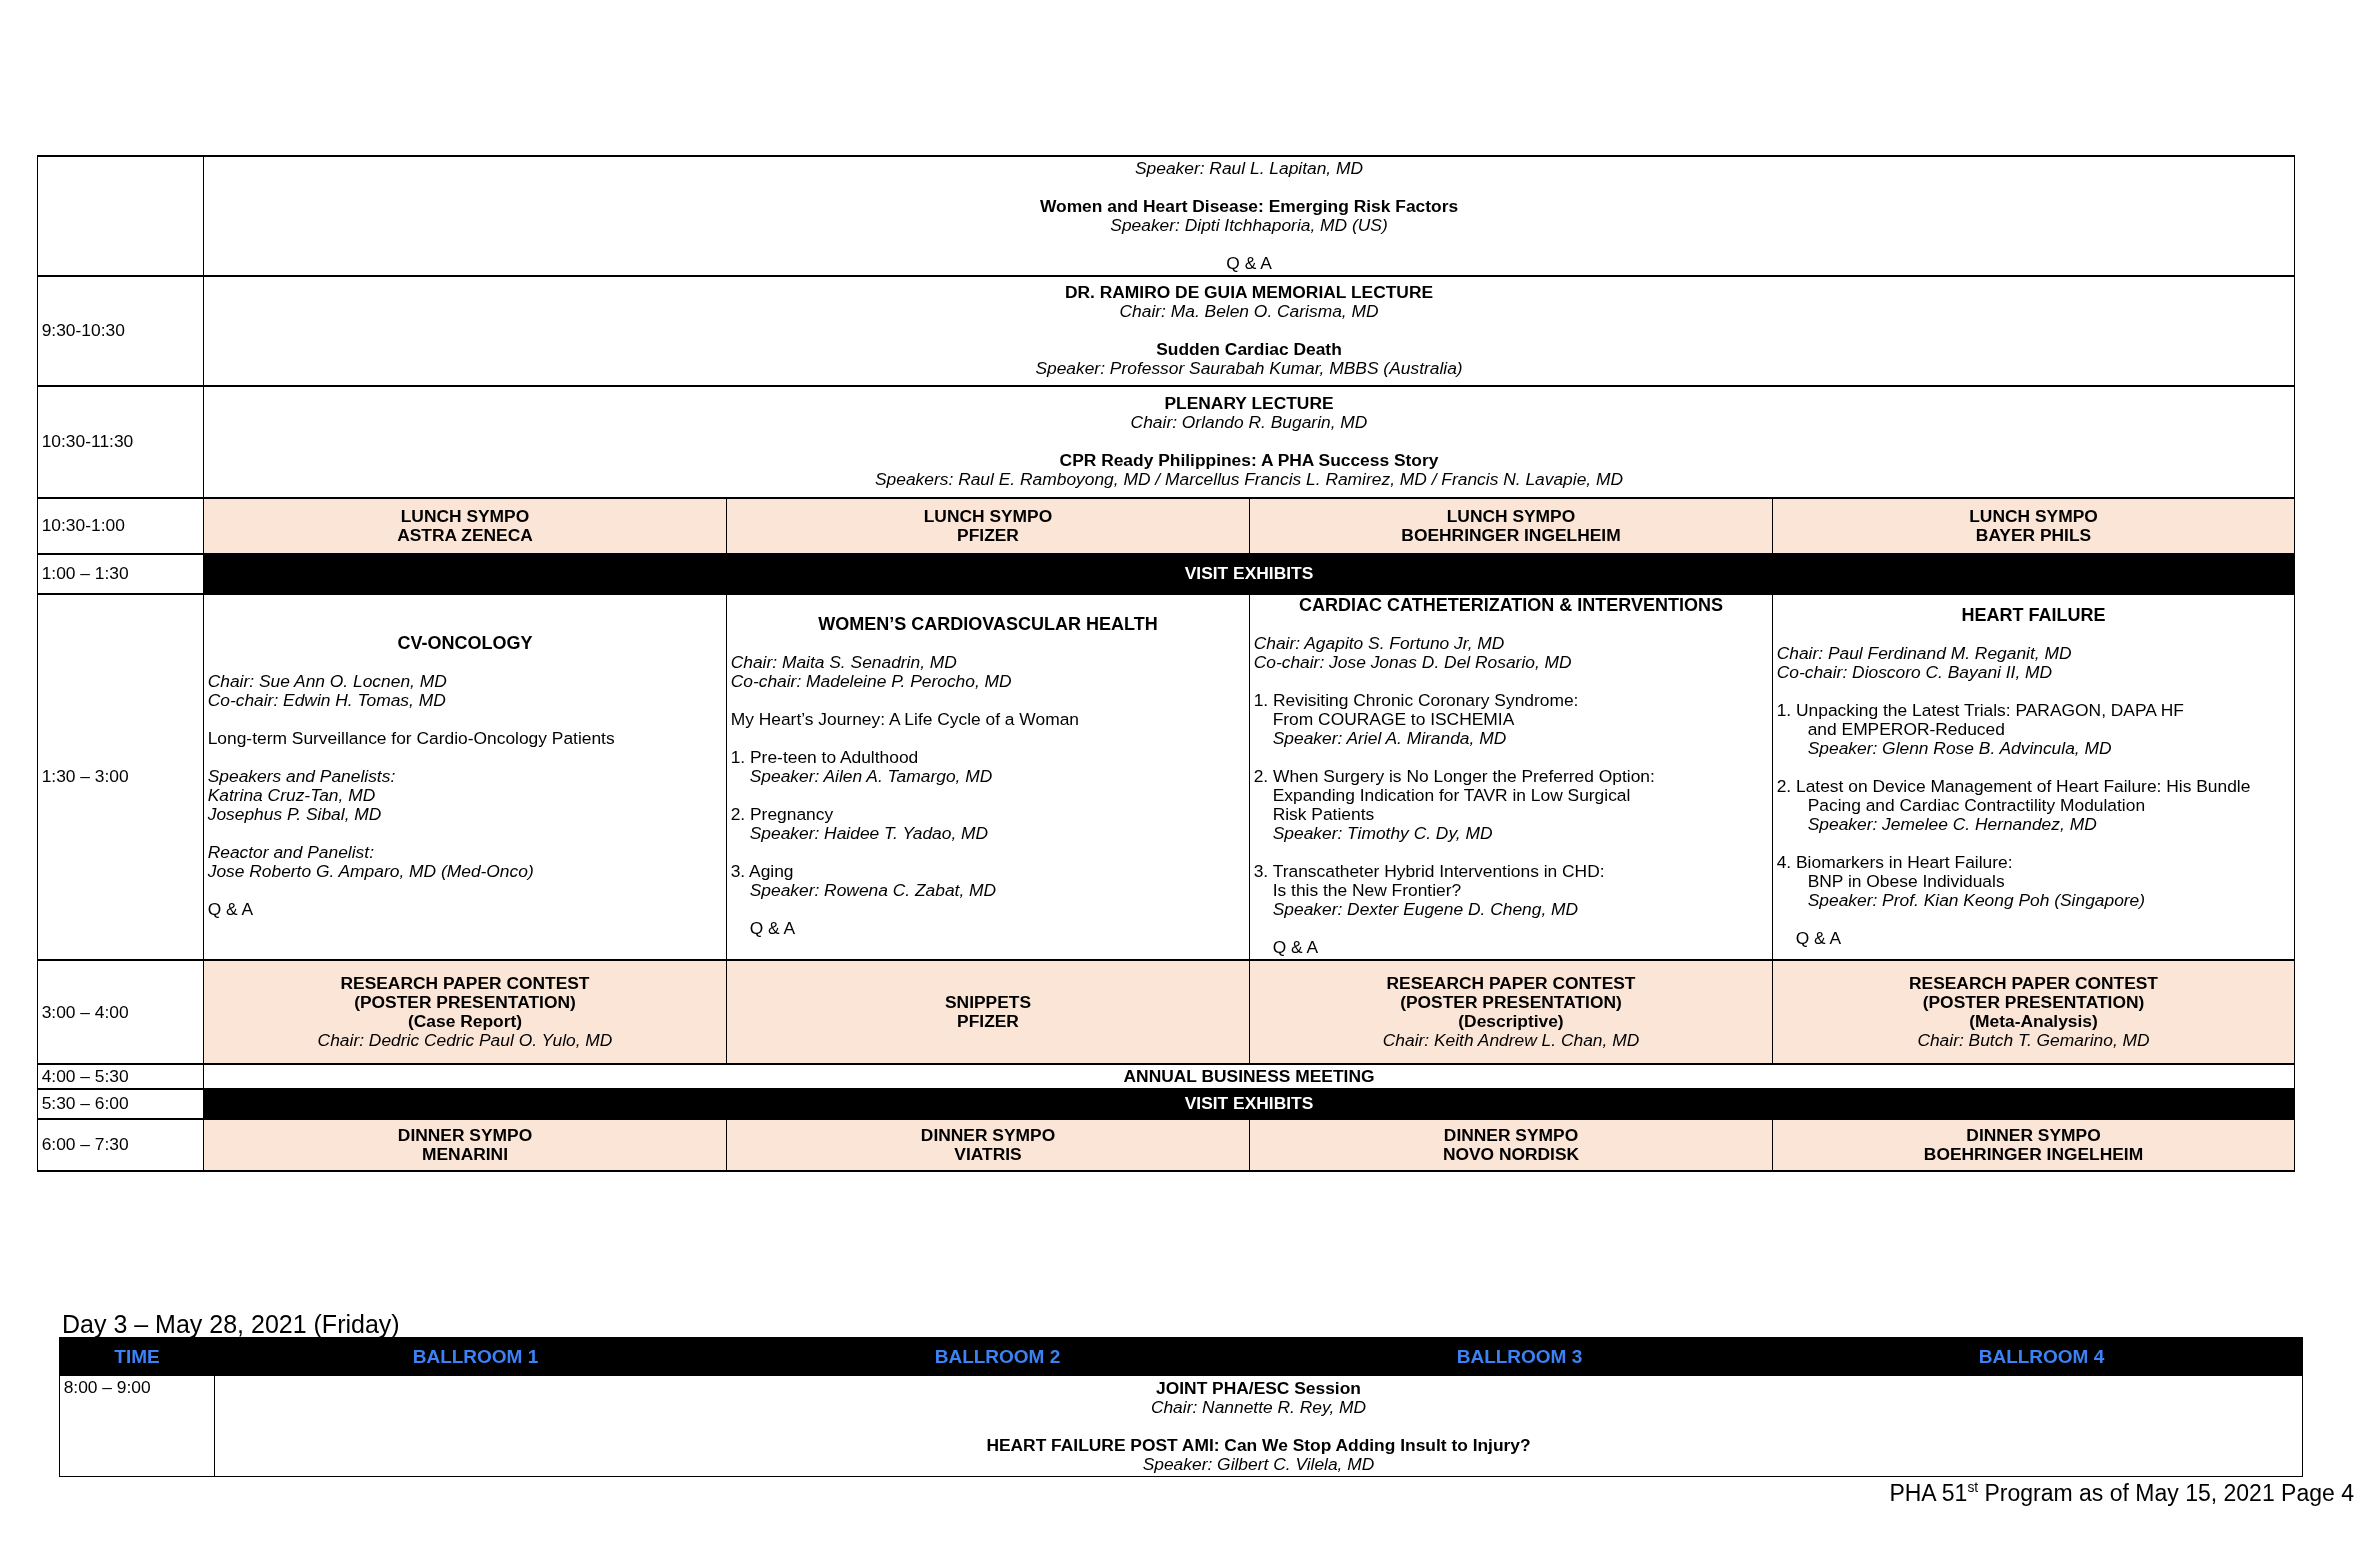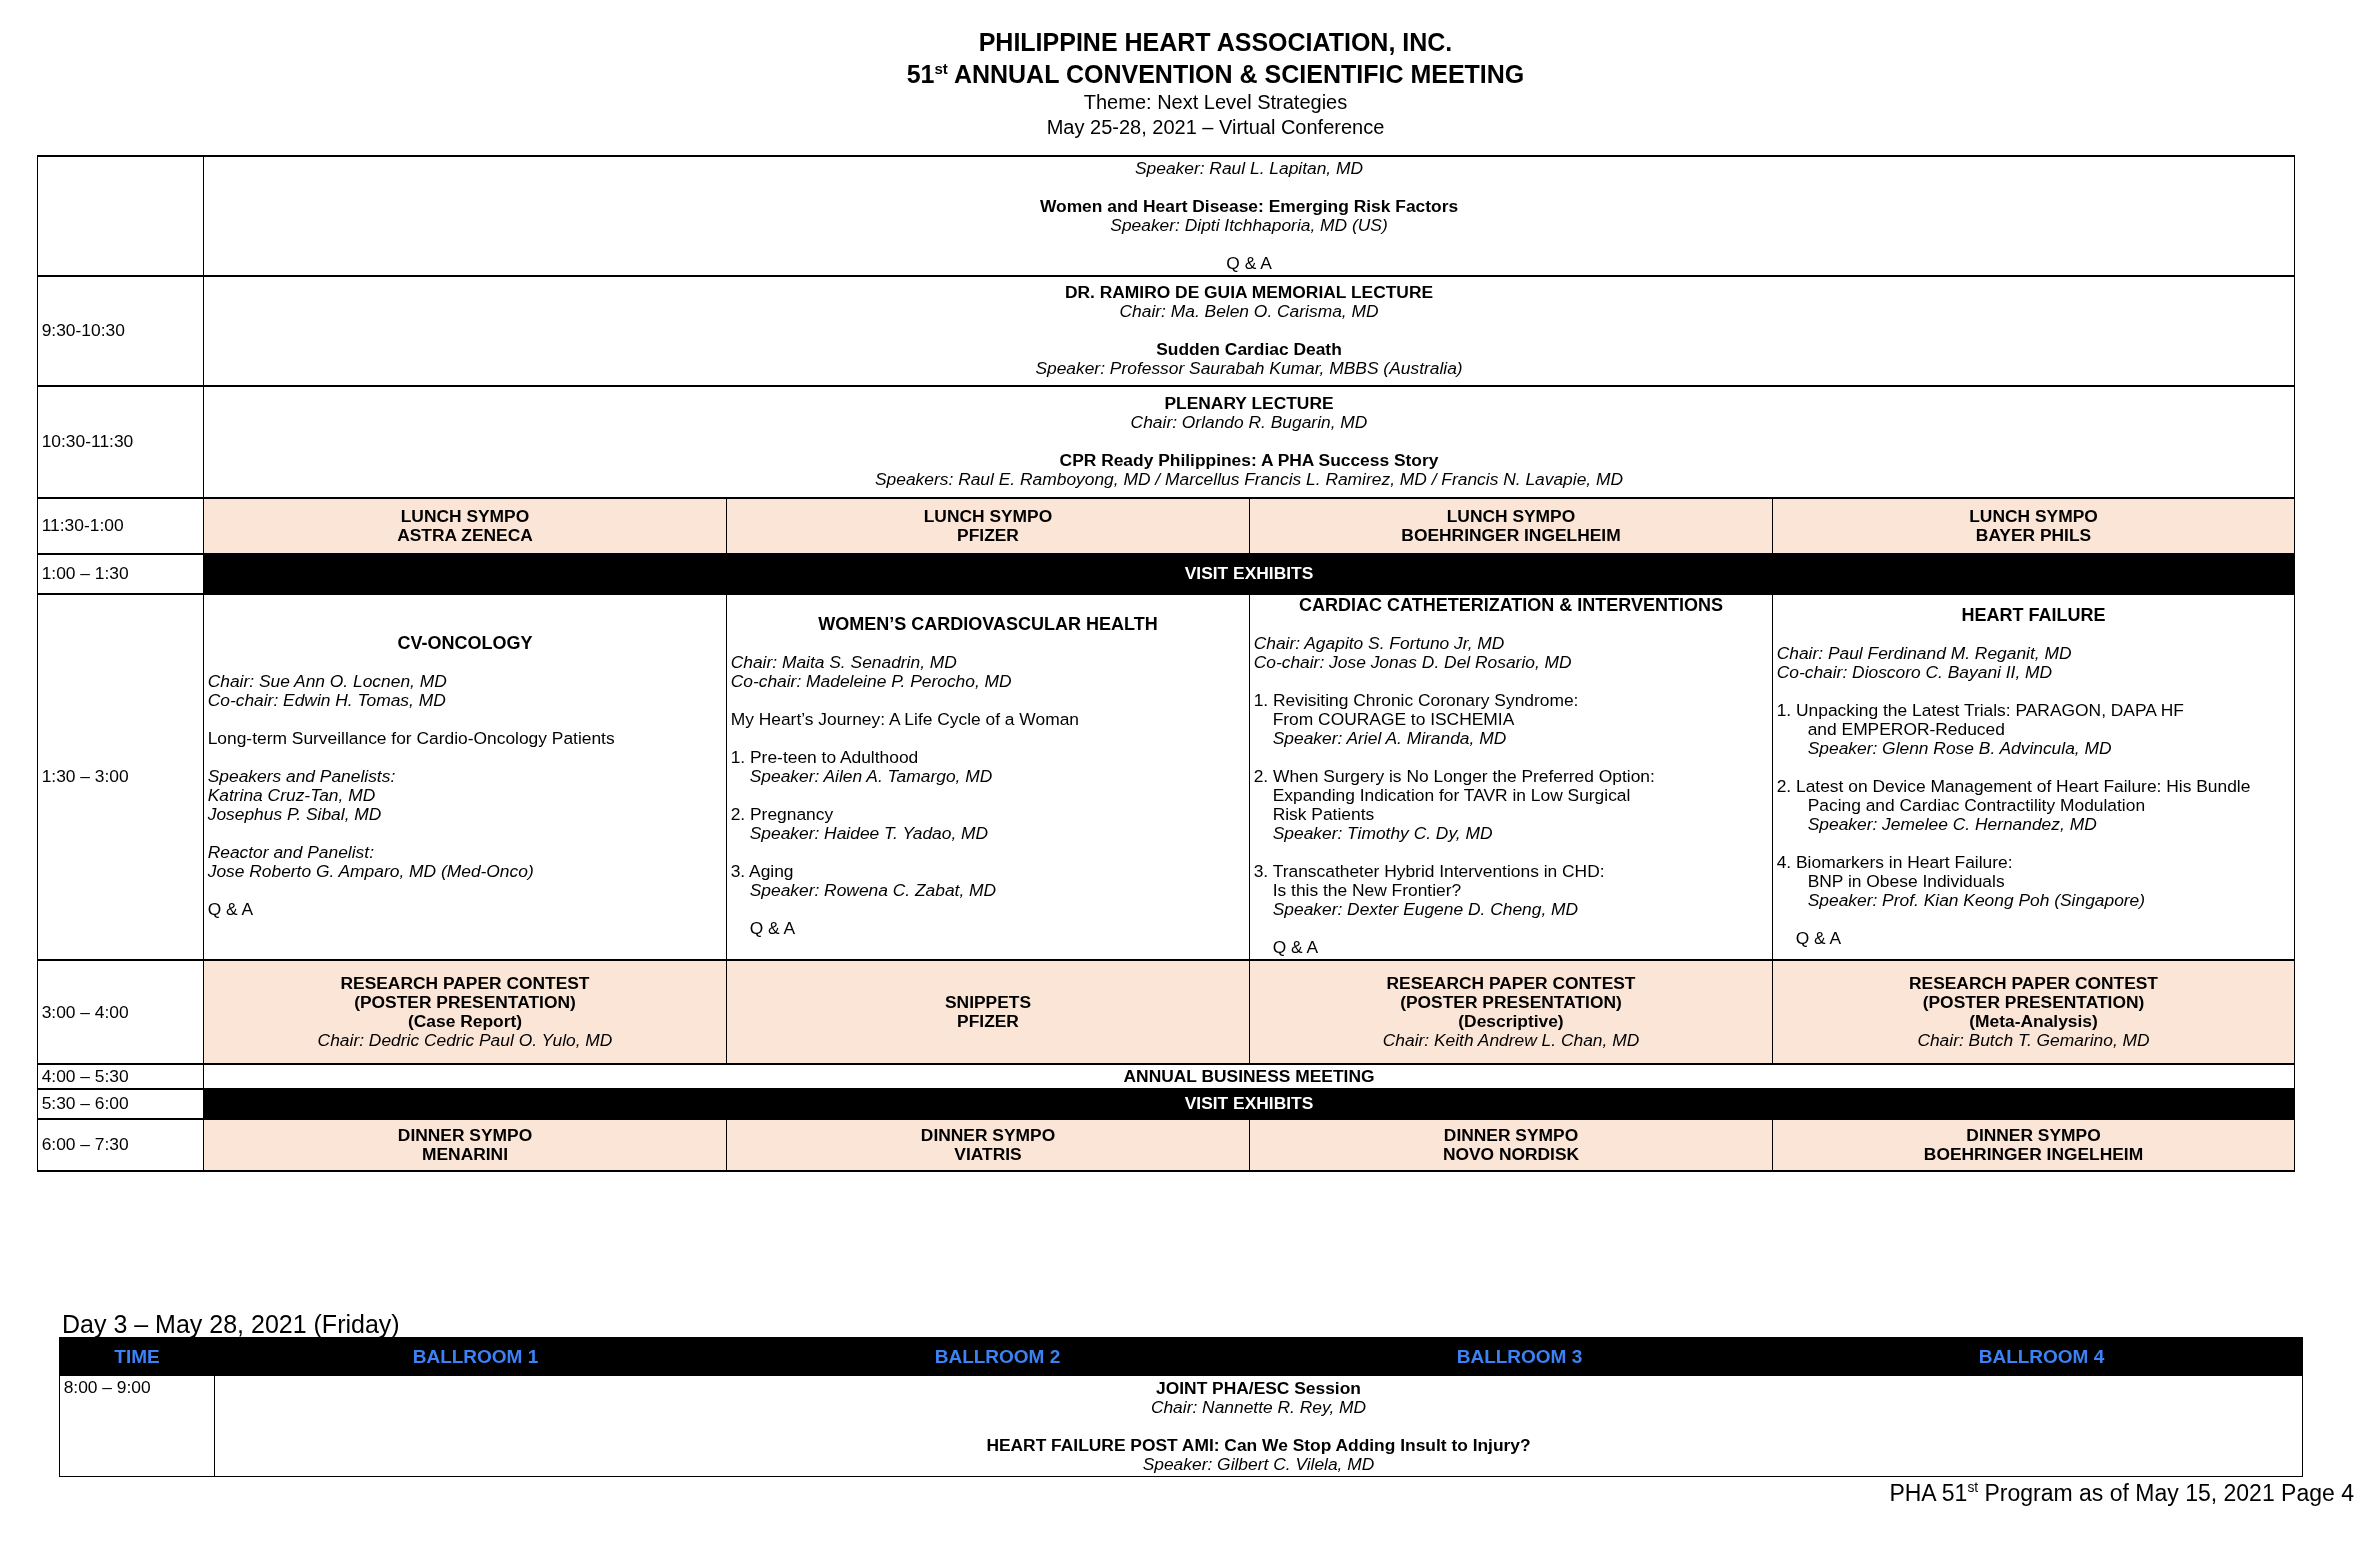--- a/index.html
+++ b/index.html
@@ -50,26 +50,20 @@
 
   
   .footer{position:absolute;right:23px;top:1480px;
           font-family:Liberation Sans, sans-serif;font-size:23px;}
 </style>
 </head>
 <body>
 
 <div class="page">
 
-  <div class="doc-header">
-    <div class="h1">PHILIPPINE HEART ASSOCIATION, INC.</div>
-    <div class="h1"><span>51</span><sup>st</sup><span> ANNUAL CONVENTION &amp; SCIENTIFIC MEETING</span></div>
-    <div class="h2">Theme: Next Level Strategies</div>
-    <div class="h2">May 25-28, 2021 – Virtual Conference</div>
-  </div>
 
   <table class="sched">
     <colgroup>
       <col style="width:166px">
         <col style="width:523px">
         <col style="width:523px">
         <col style="width:523px">
         <col style="width:522px">
     </colgroup>
 
@@ -98,21 +92,21 @@
       <td class="time h-plen">10:30-11:30</td>
       <td class="center" colspan="4">
         <div class="b">PLENARY LECTURE</div>
         <div class="i">Chair: Orlando R. Bugarin, MD</div>
         <div class="b mt">CPR Ready Philippines: A PHA Success Story</div>
         <div class="i">Speakers:  Raul E. Ramboyong, MD / Marcellus Francis L. Ramirez, MD / Francis N. Lavapie, MD</div>
       </td>
     </tr>
 
     <tr>
-      <td class="time h-lunch">11:30-1:00</td>
+      <td class="time h-lunch">10:30-1:00</td>
       <td class="peach">
         <div>LUNCH SYMPO</div>
         <div>ASTRA ZENECA</div>
       </td>
       <td class="peach vtop">
         <div>LUNCH SYMPO</div>
         <div>PFIZER</div>
       </td>
       <td class="peach">
         <div>LUNCH SYMPO</div>

